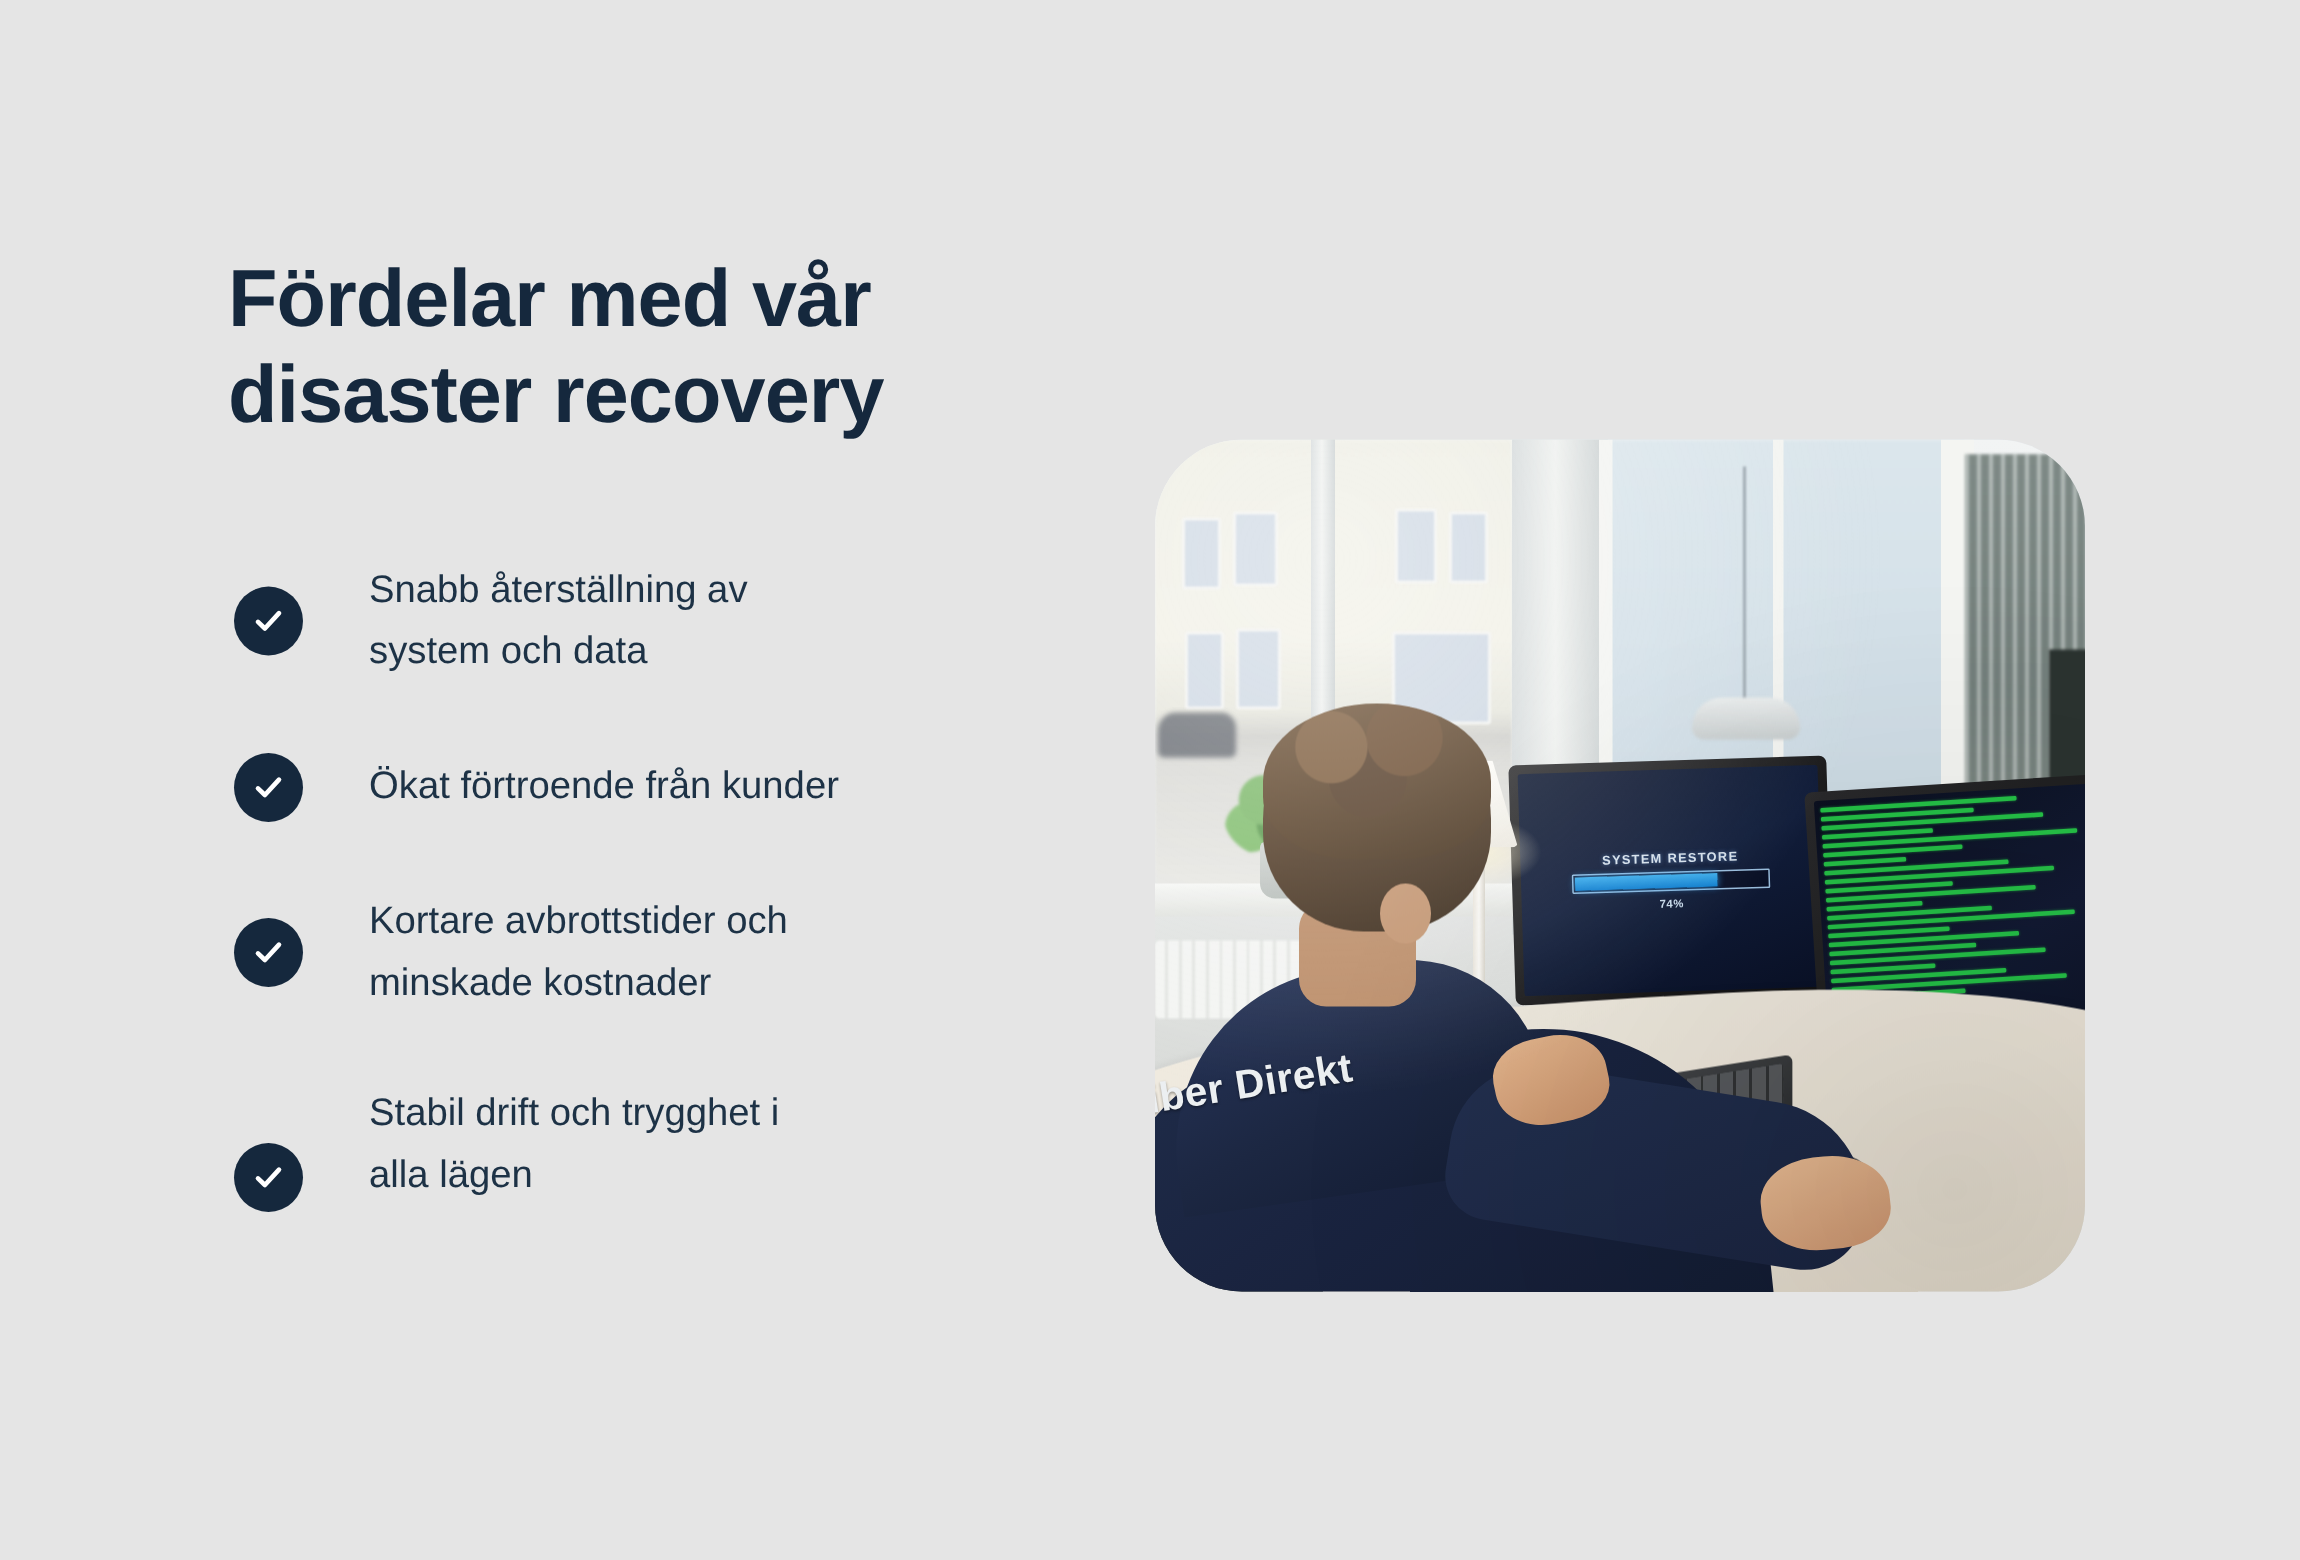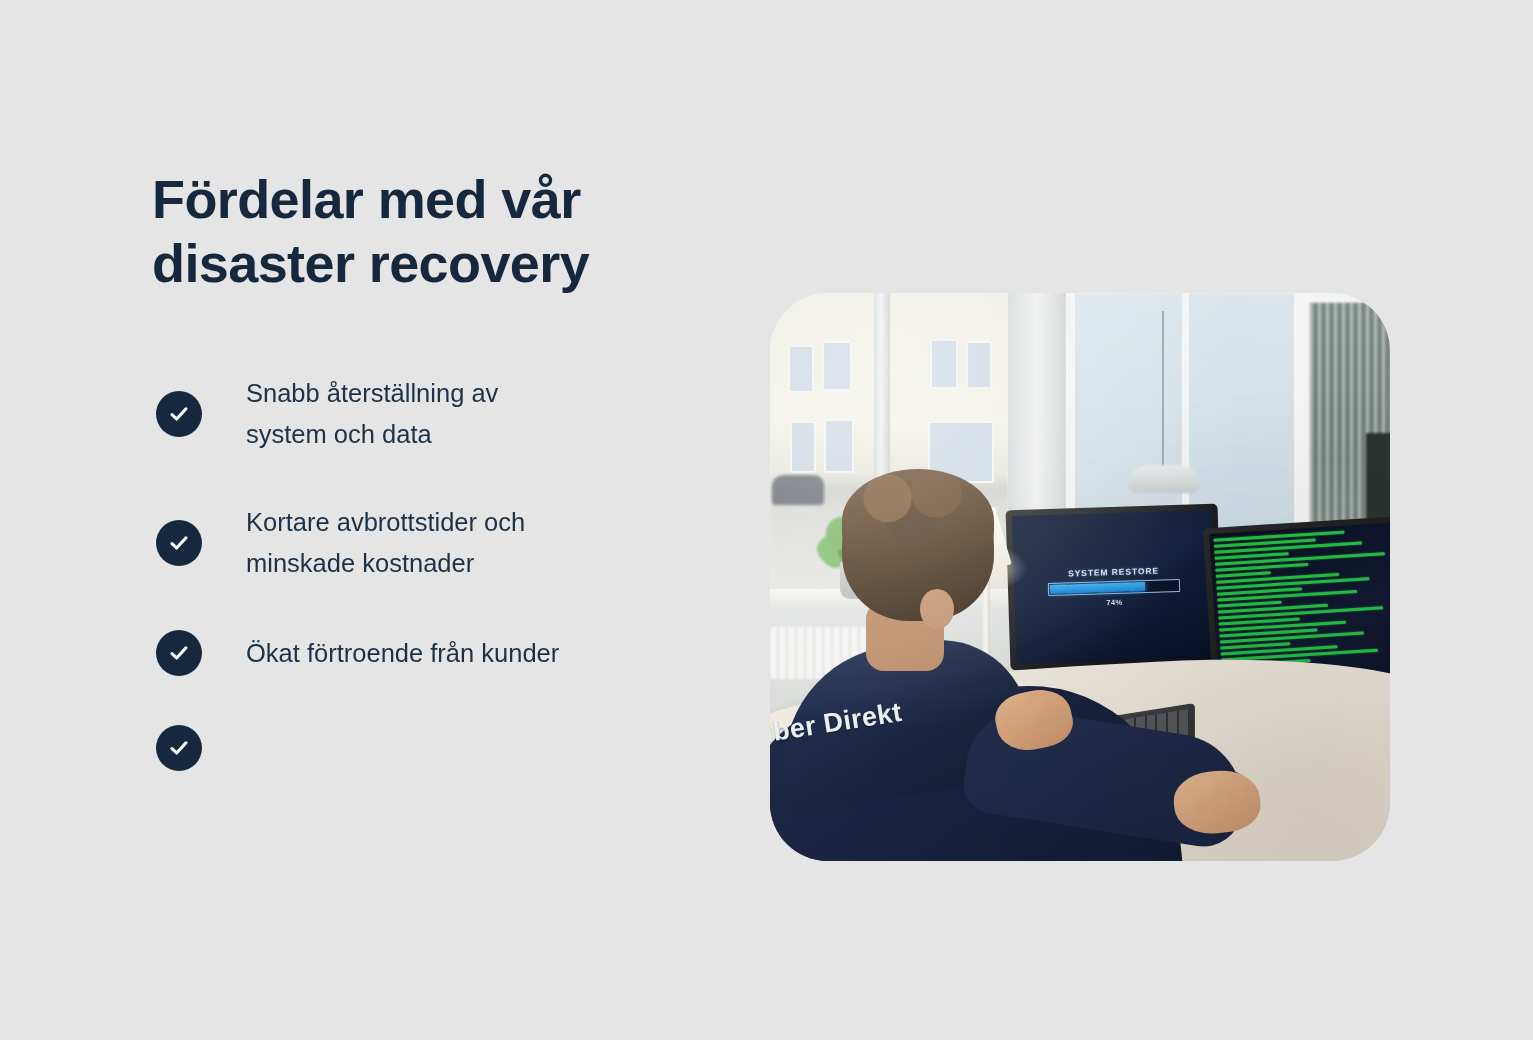--- a/index.html
+++ b/index.html
@@ -573,39 +573,41 @@
 system och data</span>
       </li>
 
 
       <li class="benefit-item">
         <span class="check-badge">
           <svg width="24" height="24" viewBox="0 0 24 24" aria-hidden="true">
             <path d="M5 12.6 L9.6 17 L19 6.8" fill="none" stroke="#ffffff" stroke-width="3.1" stroke-linecap="round" stroke-linejoin="round"></path>
           </svg>
         </span>
-        <span class="benefit-text">Kortare avbrottstider och
-minskade kostnader</span>
+        <span class="benefit-text">Ökat förtroende från kunder</span>
       </li>
 
       <li class="benefit-item">
         <span class="check-badge">
           <svg width="24" height="24" viewBox="0 0 24 24" aria-hidden="true">
             <path d="M5 12.6 L9.6 17 L19 6.8" fill="none" stroke="#ffffff" stroke-width="3.1" stroke-linecap="round" stroke-linejoin="round"></path>
           </svg>
         </span>
-        <span class="benefit-text">Ökat förtroende från kunder</span>
+        <span class="benefit-text">Kortare avbrottstider och
+minskade kostnader</span>
       </li>
 
       <li class="benefit-item badge-low">
         <span class="check-badge">
           <svg width="24" height="24" viewBox="0 0 24 24" aria-hidden="true">
             <path d="M5 12.6 L9.6 17 L19 6.8" fill="none" stroke="#ffffff" stroke-width="3.1" stroke-linecap="round" stroke-linejoin="round"></path>
           </svg>
         </span>
+        <span class="benefit-text">Stabil drift och trygghet i
+alla lägen</span>
       </li>
 
     </ul>
   </div>
 
   <div class="photo-frame">
     <div class="photo">
 
       <div class="bg-wall"></div>
 

